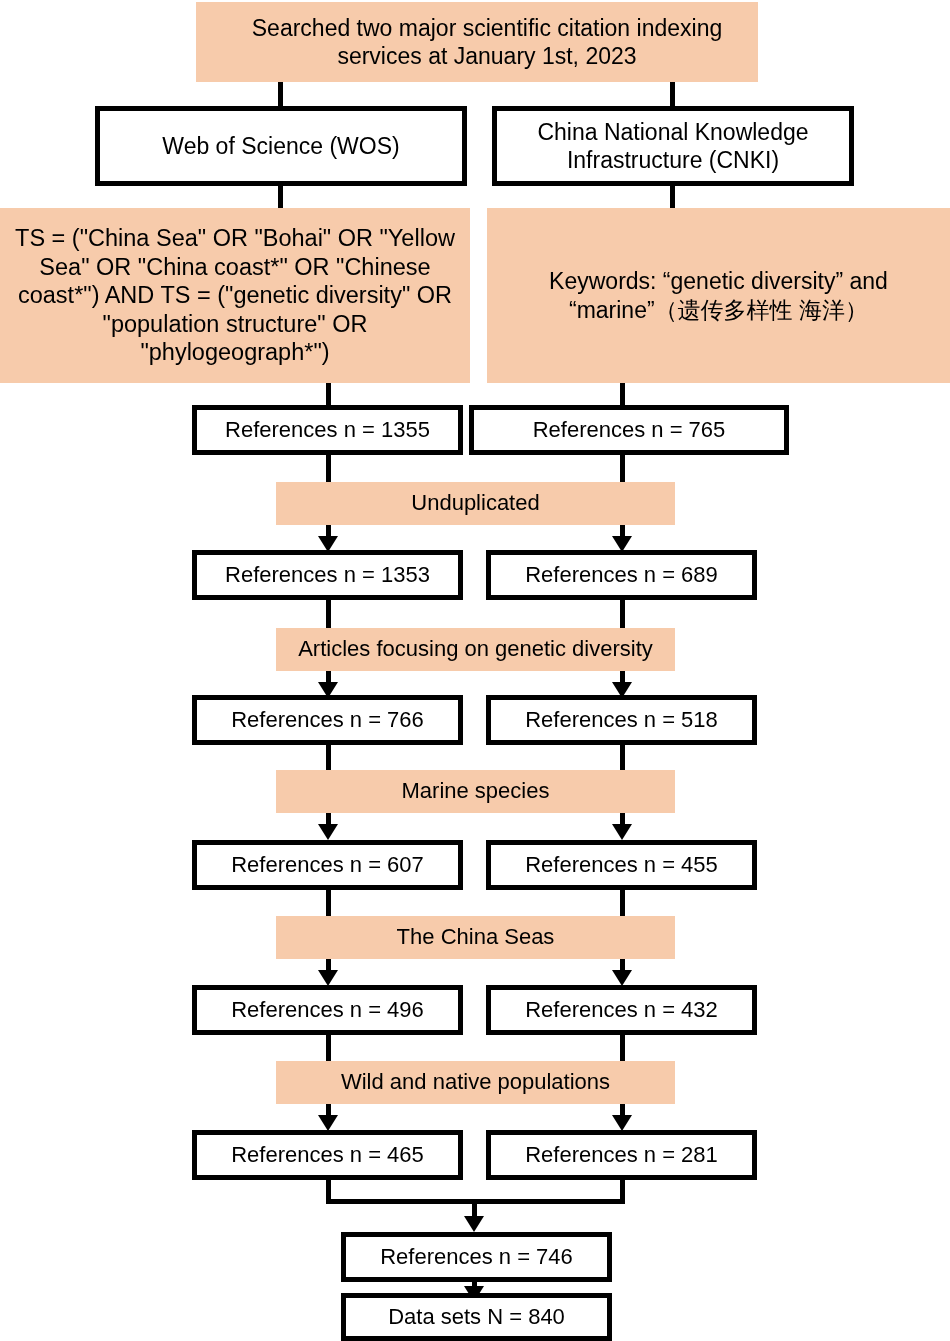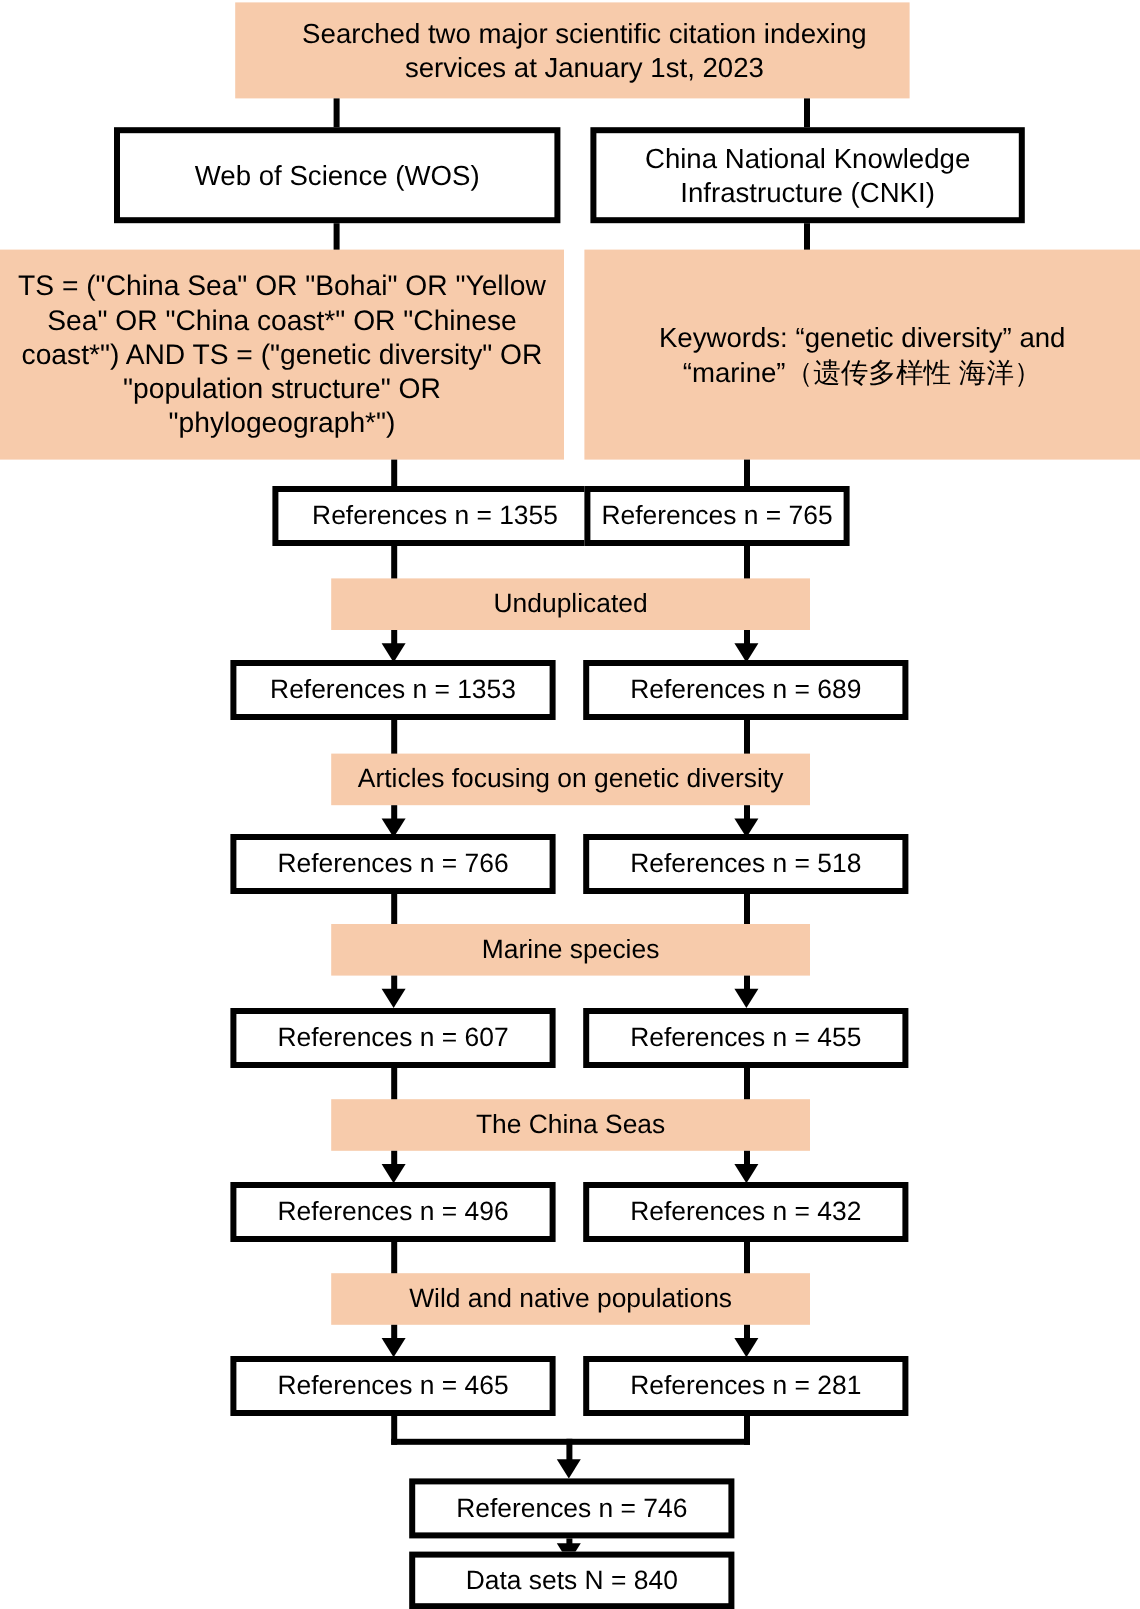--- a/index.html
+++ b/index.html
@@ -57,24 +57,24 @@
   <div class="node fill t-query" style="left:0px;top:208px;width:470px;height:175px;padding:4px 12px;">
     <span>TS = ("China Sea" OR "Bohai" OR "Yellow Sea" OR "China coast*" OR "Chinese coast*") AND TS = ("genetic diversity" OR "population structure" OR "phylogeograph*")</span>
   </div>
   <div class="node fill t-keywords" style="left:487px;top:208px;width:463px;height:175px;padding:4px 2px;">
     <span>Keywords: “genetic diversity” and “marine”（遗传多样性 海洋）</span>
   </div>
 
   <div class="vline" style="left:326px;top:383px;height:24px;"></div>
   <div class="vline" style="left:620px;top:383px;height:24px;"></div>
 
-  <div class="node outline t-ref" style="left:192px;top:405px;width:271px;height:50px;margin-left:35px;">
+  <div class="node outline t-ref" style="left:192px;top:405px;width:271px;height:50px;">
     <span>References n = 1355</span>
   </div>
-  <div class="node outline t-ref" style="left:487px;top:405px;width:221px;height:50px;text-align:center;">
+  <div class="node outline t-ref" style="left:469px;top:405px;width:320px;height:50px;text-align:center;">
     <span>References n = 765</span>
   </div>
 
   <div class="vline" style="left:326px;top:455px;height:32px;"></div>
   <div class="vline" style="left:620px;top:455px;height:32px;"></div>
 
   <div class="node fill t-band" style="left:276px;top:482px;width:399px;height:43px;">
     <span>Unduplicated</span>
   </div>
   <div class="vline" style="left:326px;top:525px;height:15px;"></div>

